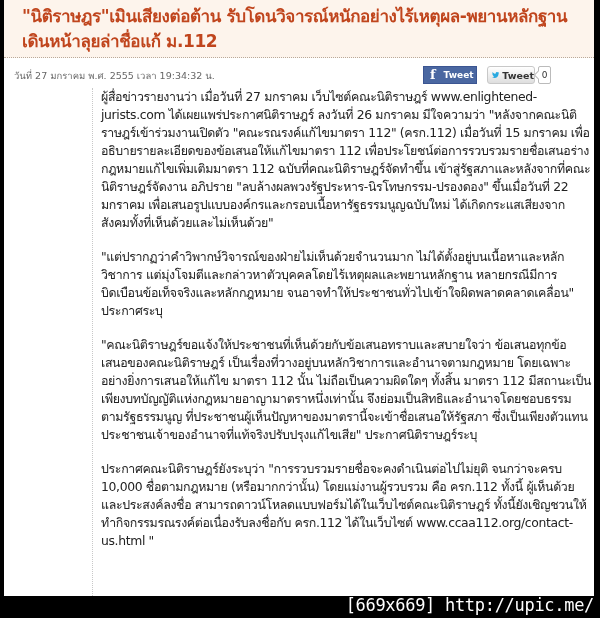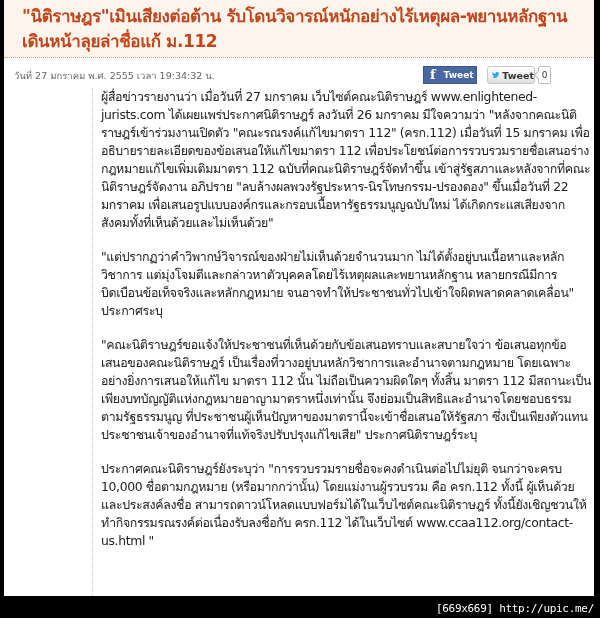--- a/index.html
+++ b/index.html
@@ -141,21 +141,21 @@
       color: #222222;
       letter-spacing: -0.35px;
       font-family: "DejaVu Sans", sans-serif;
     }
     .watermark {
       position: absolute;
       right: 6px;
       bottom: 3px;
       color: #ffffff;
       font-family: "DejaVu Sans Mono", monospace;
-      font-size: 11px;
+      font-size: 17px;
       letter-spacing: -0.3px;
     }
   </style>
 </head>
 <body>
 
 <div class="page">
   <div class="title-box">
     <h1 class="title">"นิติราษฎร"เมินเสียงต่อต้าน รับโดนวิจารณ์หนักอย่างไร้เหตุผล-พยานหลักฐาน เดินหน้าลุยล่าชื่อแก้ ม.112</h1>
   </div>

